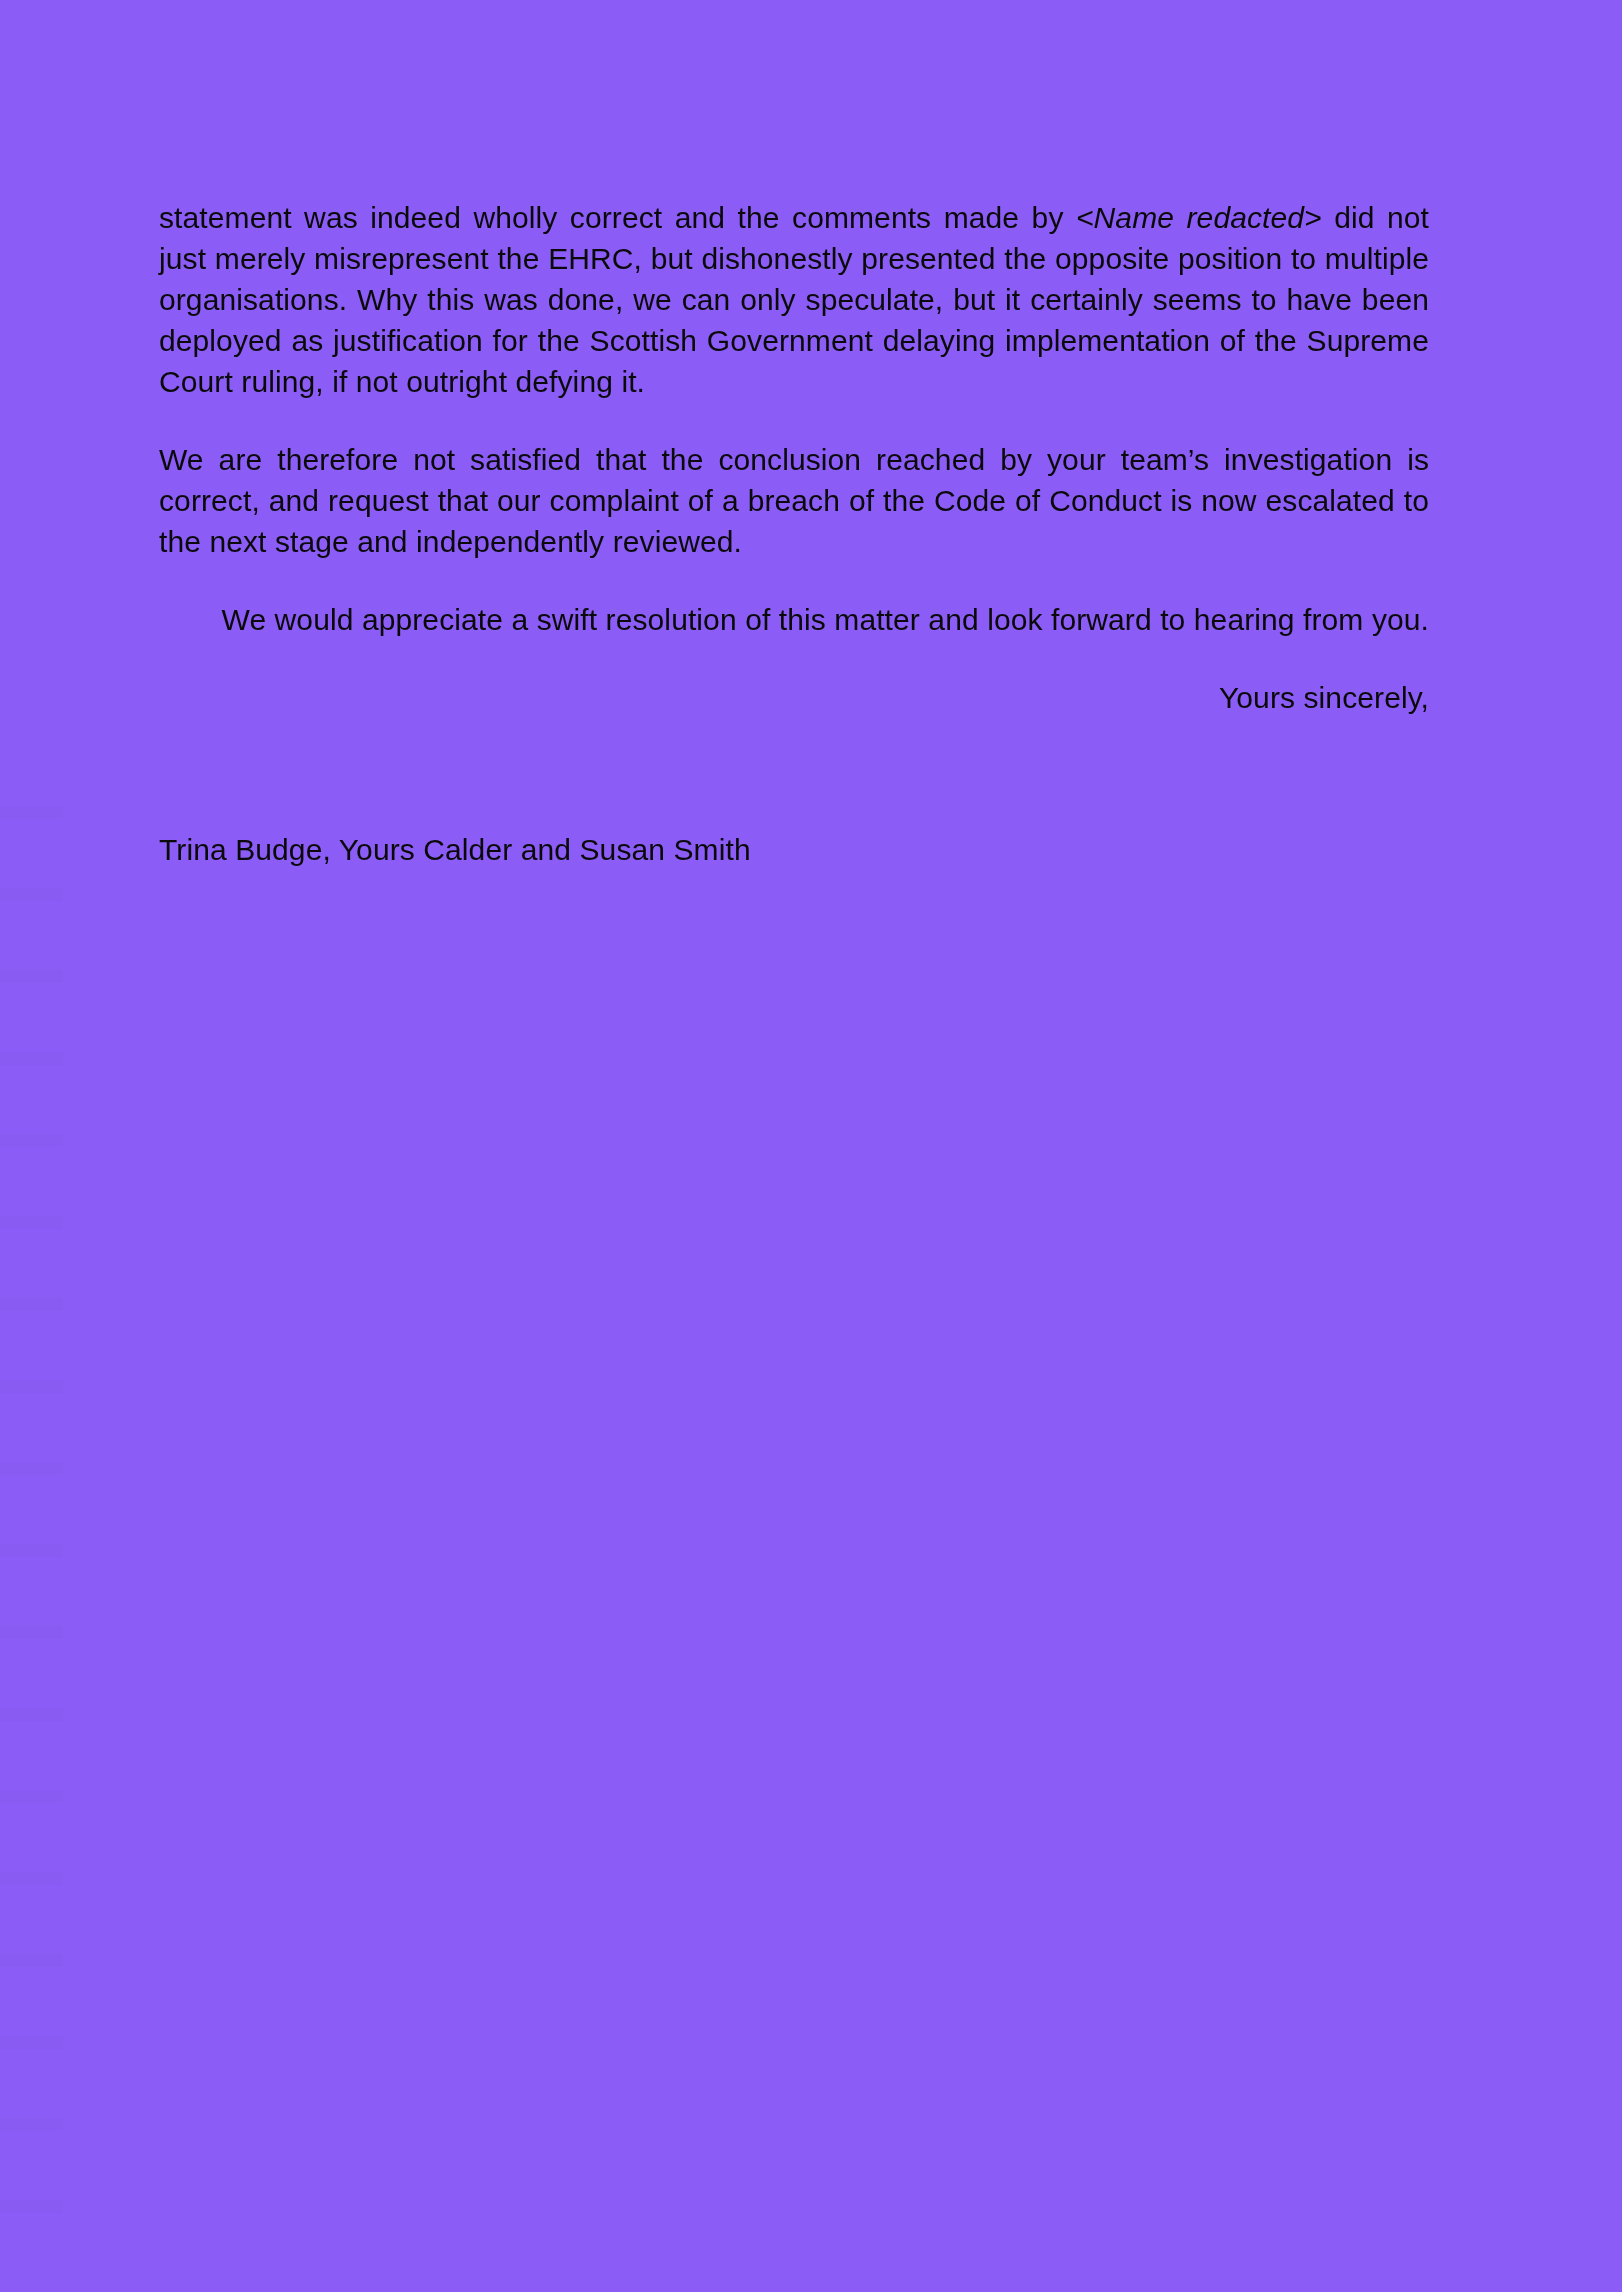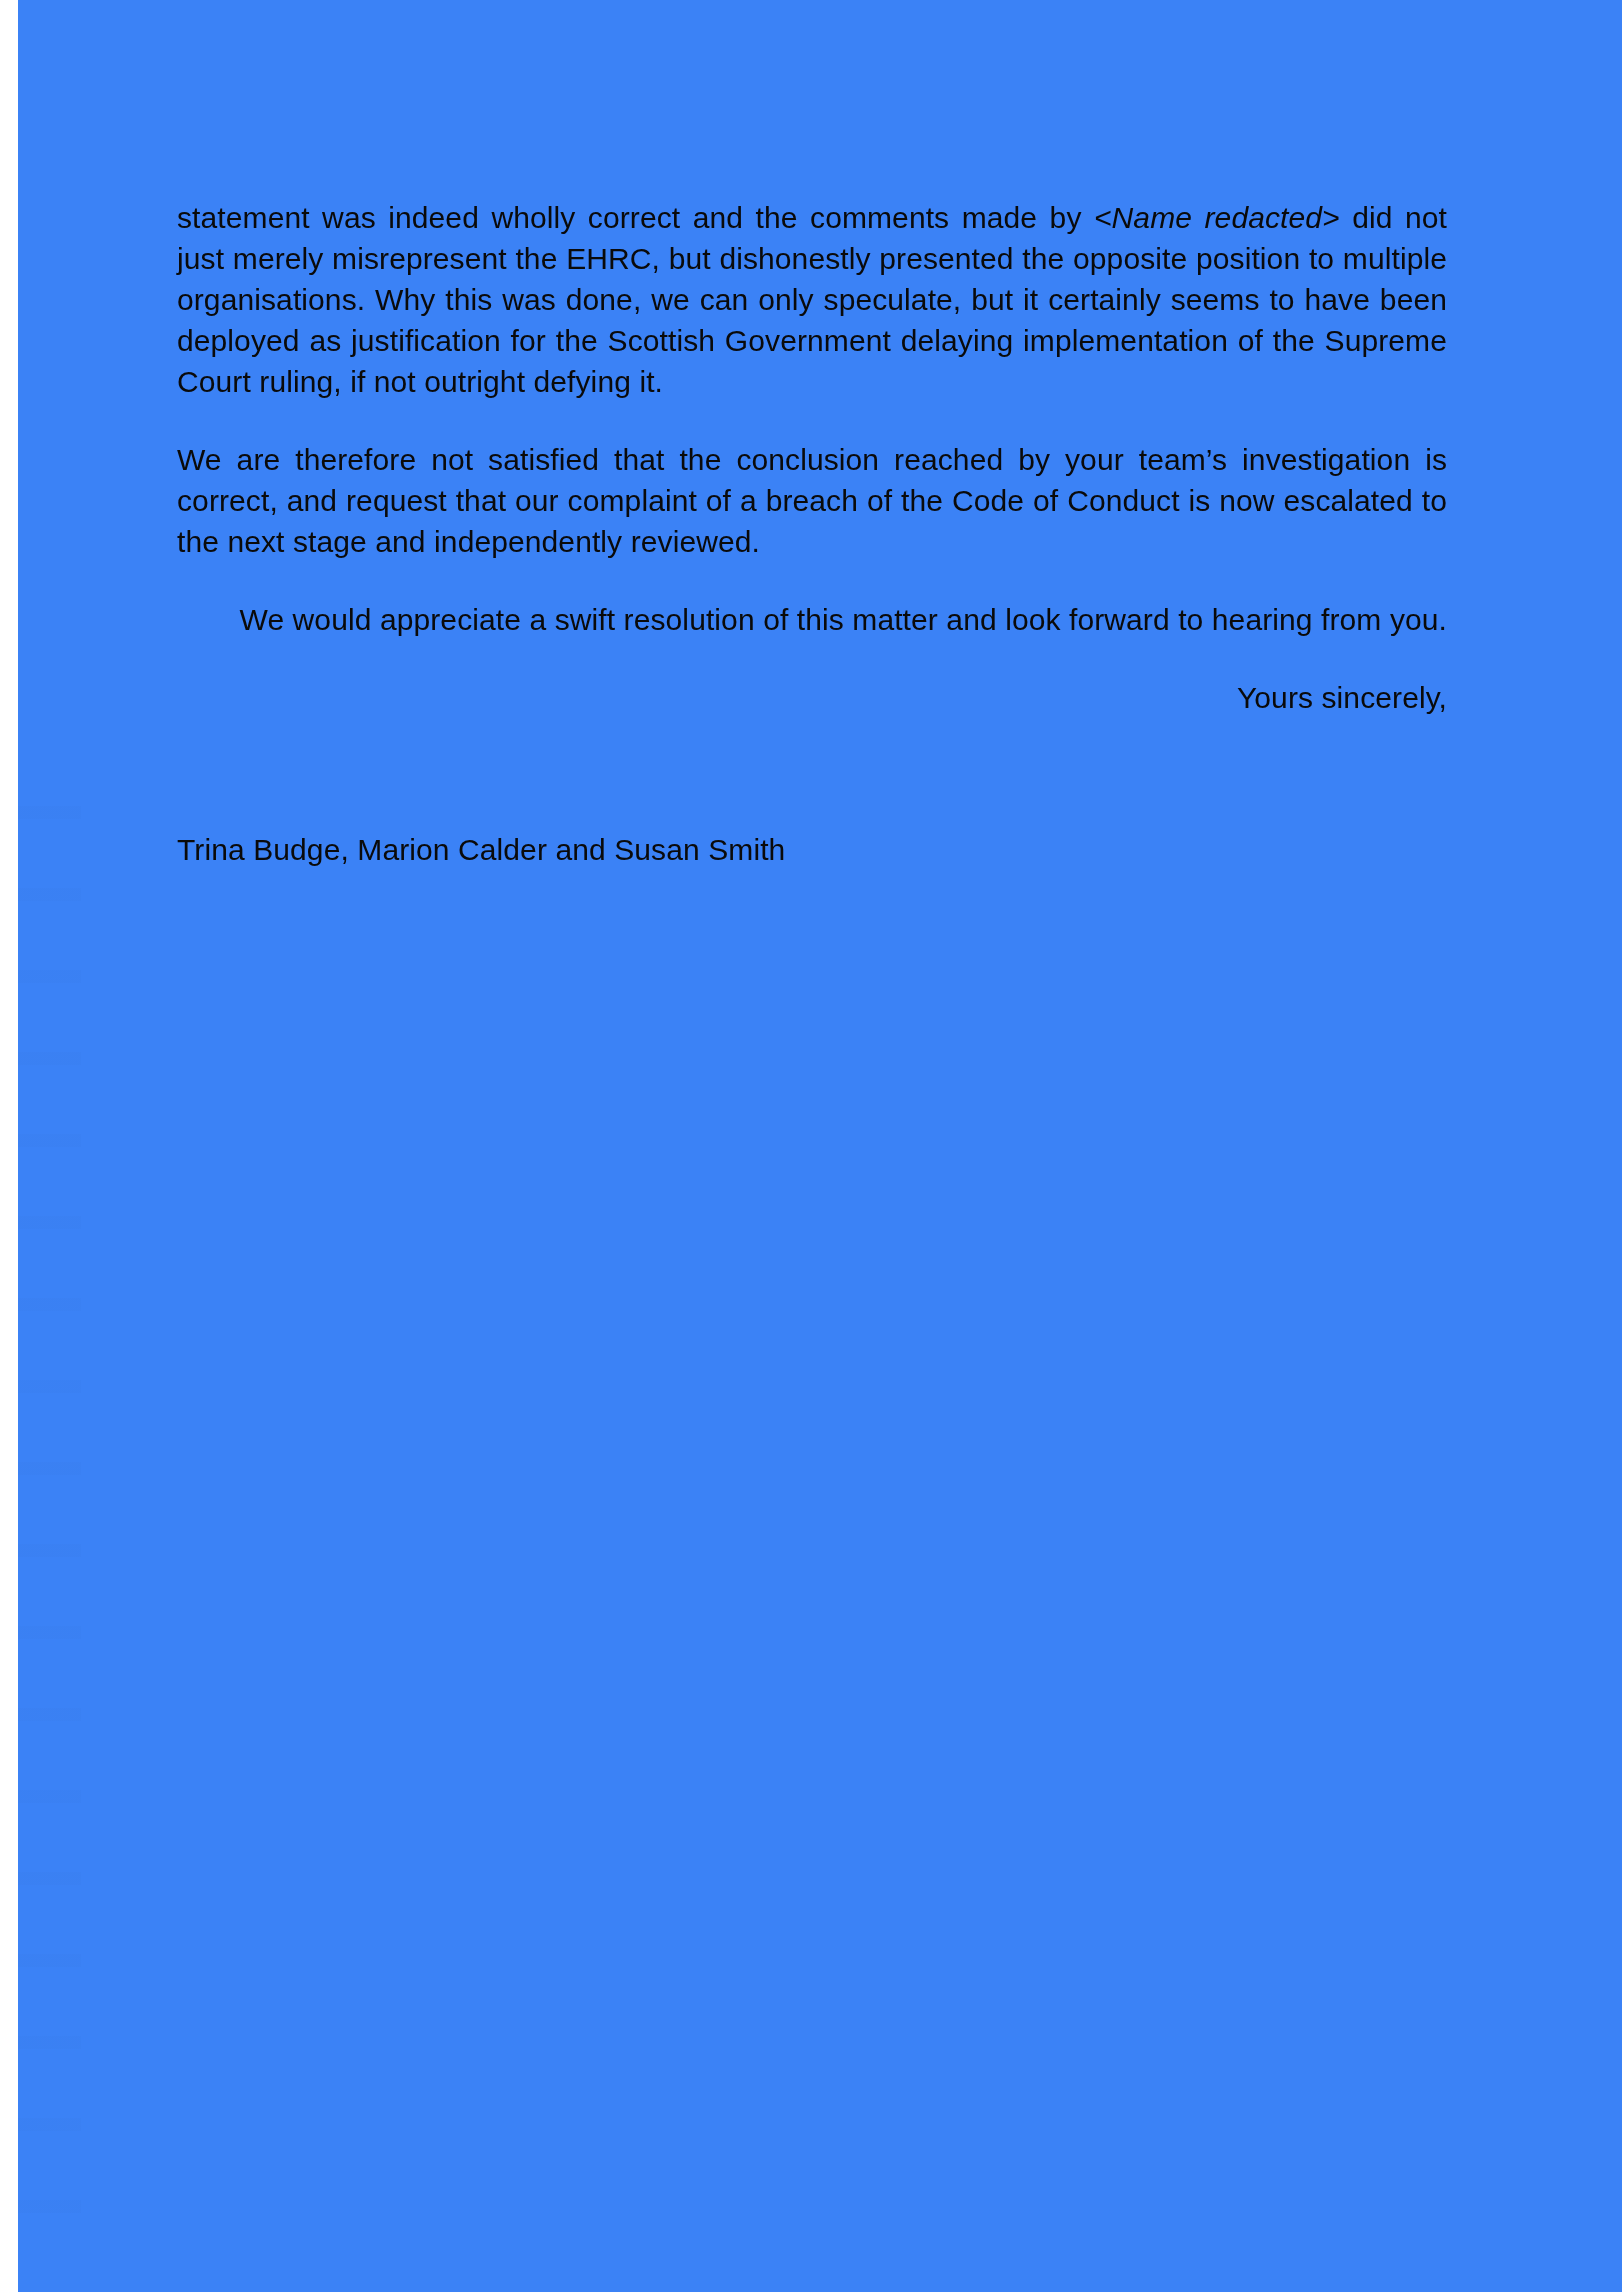--- a/index.html
+++ b/index.html
@@ -10,22 +10,21 @@
     width: 1623px;
     height: 2293px;
     background: #ffffff;
     position: relative;
     overflow: hidden;
     font-family: "Liberation Sans", sans-serif;
   }
   .page {
     position: absolute;
     inset: 0;
-    background: #3b82f6;
-    margin-left: 18px;
+    background: #8b5cf6;
   }
   
   .scan-noise {
     position: absolute;
     left: 0;
     top: 806px;
     width: 63px;
     height: 1451px;
     background: repeating-linear-gradient(
       to bottom,
@@ -79,19 +78,19 @@
 
     <p class="para"><span>statement was indeed wholly correct and the comments made by </span><em class="redacted-name">&lt;Name redacted&gt;</em><span> did not just merely misrepresent the EHRC, but dishonestly presented the opposite position to multiple organisations. Why this was done, we can only speculate, but it certainly seems to have been deployed as justification for the Scottish Government delaying implementation of the Supreme Court ruling, if not outright defying it.</span></p>
 
     <p class="para">We are therefore not satisfied that the conclusion reached by your team’s investigation is correct, and request that our complaint of a breach of the Code of Conduct is now escalated to the next stage and independently reviewed.</p>
 
     <p class="para single-line">We would appreciate a swift resolution of this matter and look forward to hearing from you.</p>
 
     <p class="para closing">Yours sincerely,</p>
 
     <div class="signature">
-      <p>Trina Budge, Marion Calder and Susan Smith</p>
+      <p>Trina Budge, Yours Calder and Susan Smith</p>
     </div>
 
   </section>
 
 </main>
 
 
 </body></html>

